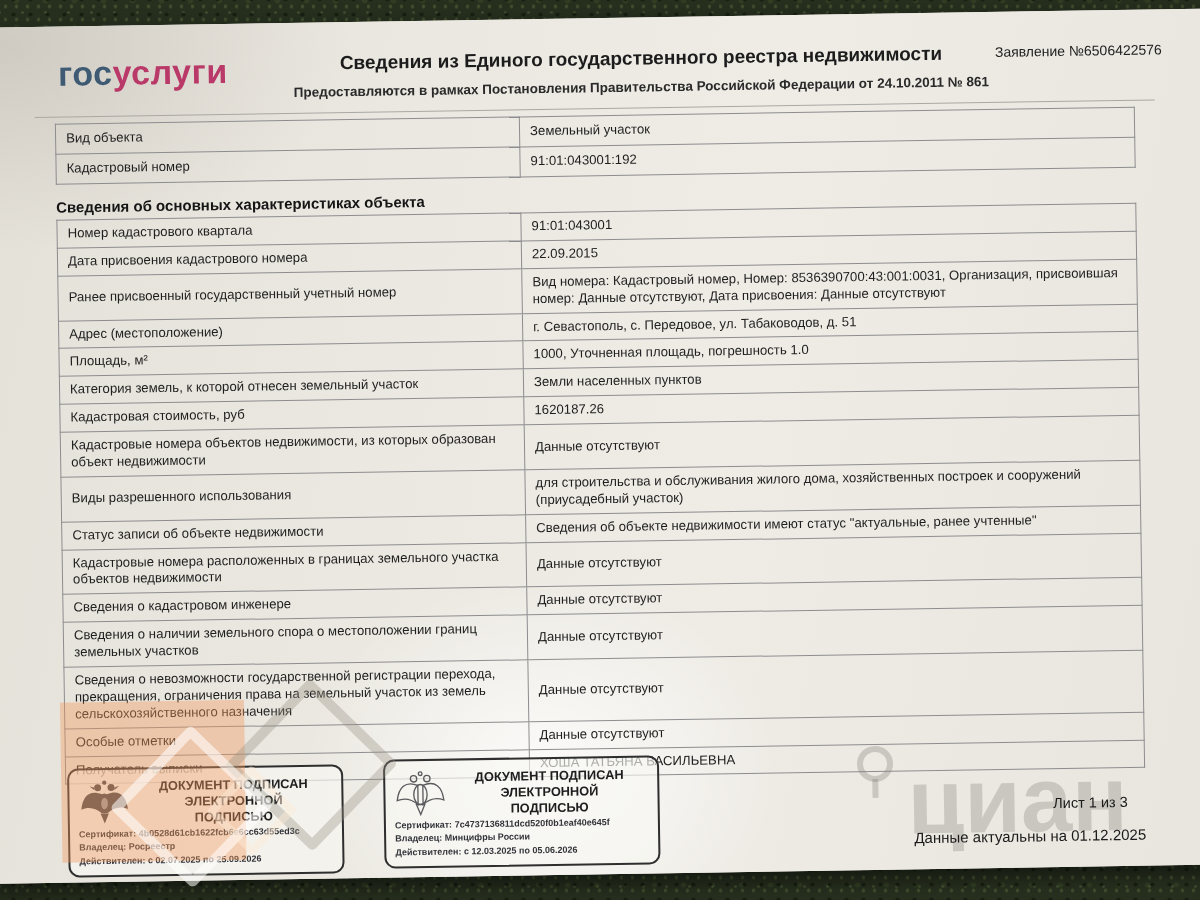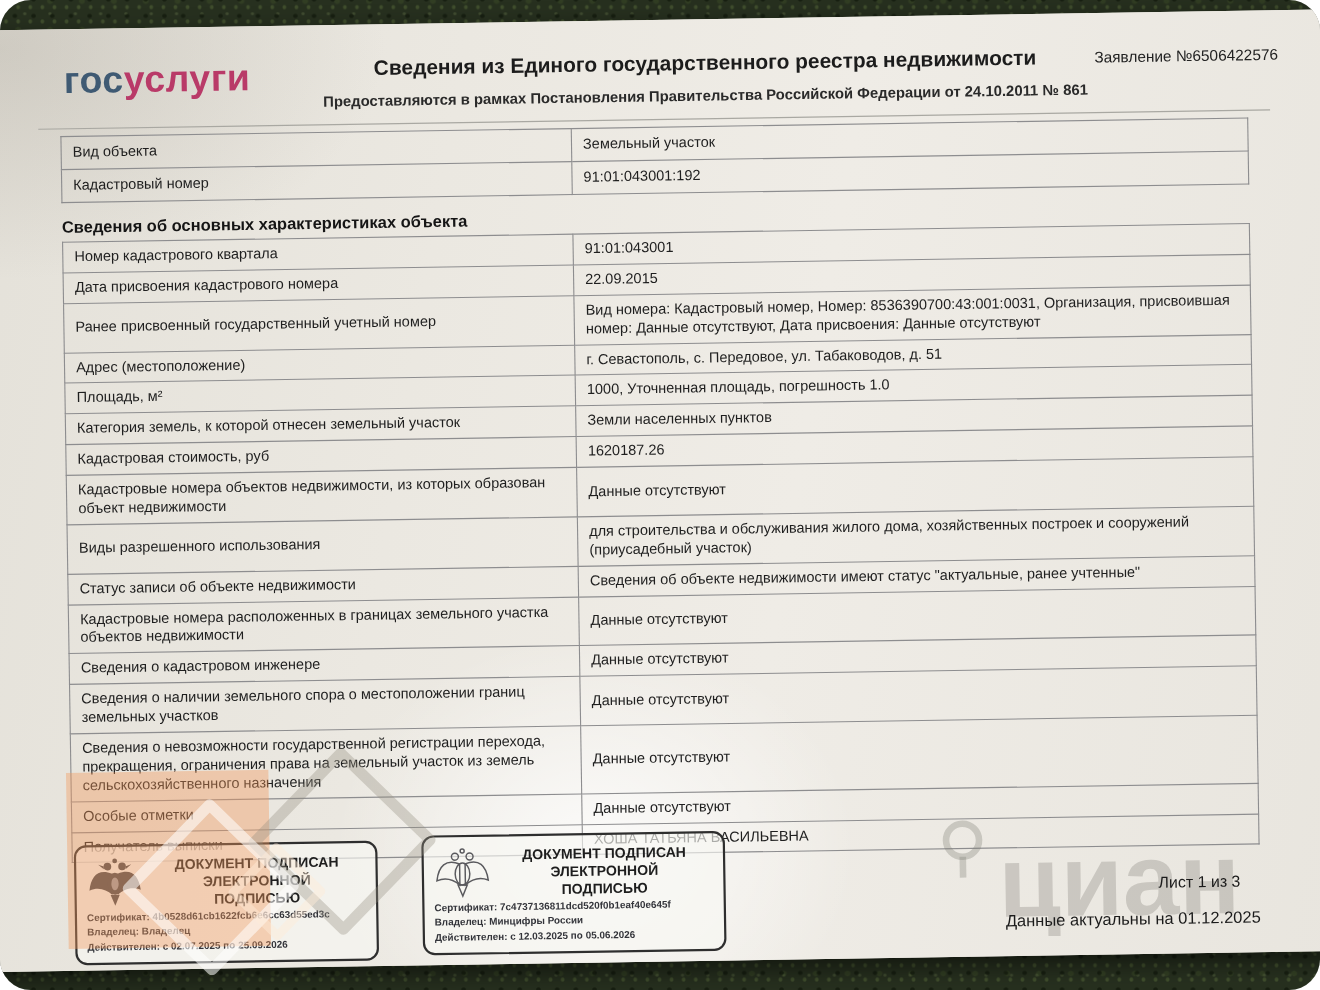--- a/index.html
+++ b/index.html
@@ -9,21 +9,20 @@
   .scene {
     position:relative; width:1200px; height:900px; overflow:hidden;
     background-color:#27301f;
     background-image:
       radial-gradient(rgba(95,115,62,0.45) 1px, transparent 2.2px),
       radial-gradient(rgba(15,22,10,0.65) 1.6px, transparent 2.6px),
       radial-gradient(rgba(130,150,95,0.28) 1px, transparent 2px),
       radial-gradient(rgba(60,75,40,0.5) 2px, transparent 3.4px);
     background-size: 11px 13px, 17px 15px, 23px 19px, 29px 26px;
     background-position: 0 0, 5px 7px, 11px 3px, 2px 14px;
-    border-radius: 28px;
   }
 
   .paper {
     position:absolute; left:-18px; top:18px; width:1258px; height:856px;
     transform:rotate(-0.9deg);
     background-color:#e9e6df;
     background-image:
       radial-gradient(ellipse 340px 280px at 44% 88%, rgba(255,255,255,0.8), rgba(255,255,255,0) 70%),
       radial-gradient(ellipse 500px 300px at 2% 2%, rgba(150,144,132,0.28), rgba(150,144,132,0) 70%),
       linear-gradient(100deg, #e4e1d9 0%, #ebe8e1 32%, #efece6 58%, #e8e5de 100%);
@@ -192,21 +191,21 @@
           <ellipse cx="30" cy="33" rx="4" ry="7" fill="#9a9a9e"></ellipse>
         </svg>
         <div class="stamp-title">
           <span>ДОКУМЕНТ ПОДПИСАН</span><br>
           <span>ЭЛЕКТРОННОЙ</span><br>
           <span>ПОДПИСЬЮ</span>
         </div>
       </div>
       <div class="stamp-info">
         <div><span>Сертификат:</span> <span>4b0528d61cb1622fcb6e6cc63d55ed3c</span></div>
-        <div><span>Владелец:</span> <span>Владелец</span></div>
+        <div><span>Владелец:</span> <span>Росреестр</span></div>
         <div><span>Действителен:</span> <span>с 02.07.2025 по 25.09.2026</span></div>
       </div>
     </div>
 
     <div class="stamp stamp-2">
       <div class="stamp-top">
         <svg class="eagle" viewBox="0 0 60 60">
           <g fill="none" stroke="#5a5a5e" stroke-width="1.6">
             <circle cx="30" cy="8" r="2.2"></circle>
             <circle cx="22" cy="14" r="3.8"></circle>

